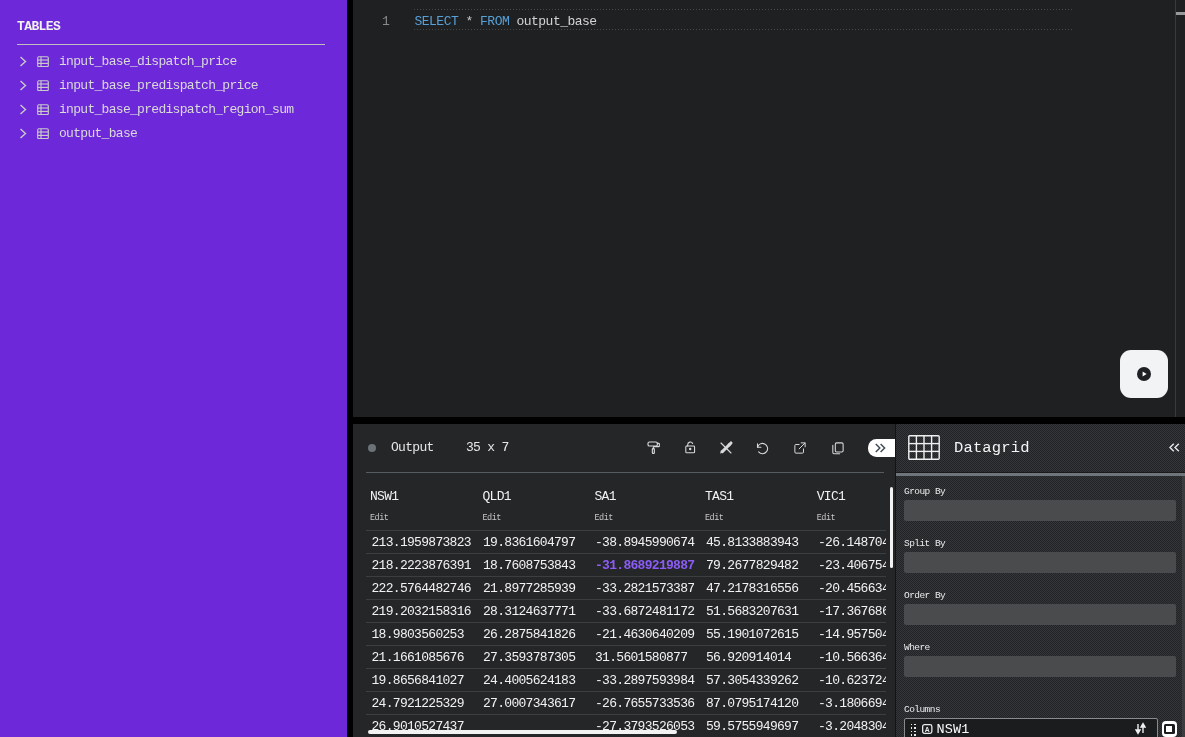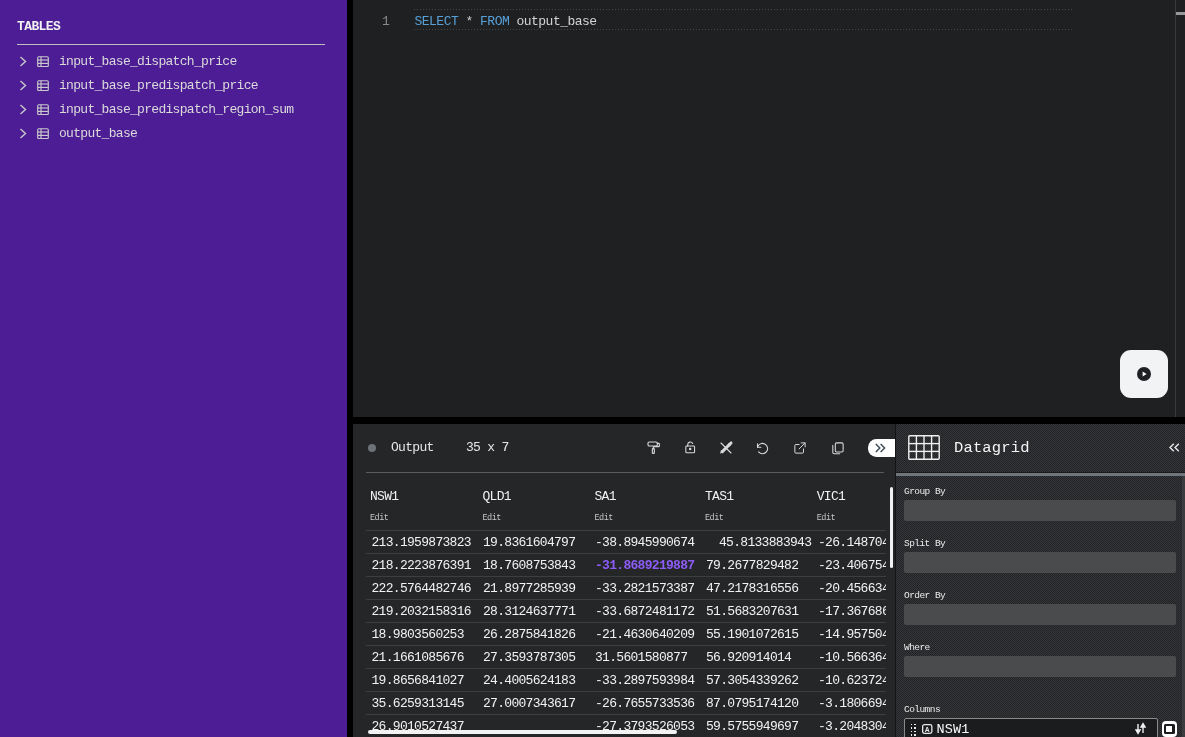--- a/index.html
+++ b/index.html
@@ -1,18 +1,18 @@
 <!DOCTYPE html>
 <html><head><meta charset="utf-8"><style>
 html,body{margin:0;padding:0;width:1185px;height:737px;background:#000;overflow:hidden;}
 *{box-sizing:border-box;}
 .abs{position:absolute;}
 body{font-family:"Liberation Mono",monospace;position:relative;}
 .m{font:13px "Liberation Mono",monospace;letter-spacing:-0.7px;color:#d8d8d8;white-space:pre;}
-#sidebar{left:0;top:0;width:347px;height:737px;background:#4c1d95;}
+#sidebar{left:0;top:0;width:347px;height:737px;background:#6d28d9;}
 #editor{left:353px;top:0;width:832px;height:417px;background:#1f2021;}
 #output{left:353px;top:424px;width:832px;height:313px;background:#252628;}
 #datagrid{left:895px;top:424px;width:290px;height:313px;
   background-color:#212325;
   background-image:linear-gradient(45deg,#34363a 25%,transparent 25%,transparent 75%,#34363a 75%),linear-gradient(45deg,#34363a 25%,transparent 25%,transparent 75%,#34363a 75%);
   background-size:2px 2px;background-position:0 0,1px 1px;
   border-left:1px solid #141414;}
 .lbl{font:9.5px "Liberation Mono",monospace;letter-spacing:-0.55px;color:#ebebeb;white-space:pre;}
 .inp{position:absolute;left:8px;width:272px;height:21px;background:#4a4b4d;border-radius:2px;}
 svg{display:block;}
@@ -144,21 +144,21 @@
 <div class="m abs" style="left:463.7px;top:16.5px;color:#f2f2f2;">VIC1</div>
 <div class="abs lbl" style="left:17px;top:41.0px;font-size:8.5px;letter-spacing:-0.5px;color:#c6c6c6;">Edit</div>
 <div class="abs lbl" style="left:129.5px;top:41.0px;font-size:8.5px;letter-spacing:-0.5px;color:#c6c6c6;">Edit</div>
 <div class="abs lbl" style="left:241.5px;top:41.0px;font-size:8.5px;letter-spacing:-0.5px;color:#c6c6c6;">Edit</div>
 <div class="abs lbl" style="left:352px;top:41.0px;font-size:8.5px;letter-spacing:-0.5px;color:#c6c6c6;">Edit</div>
 <div class="abs lbl" style="left:463.7px;top:41.0px;font-size:8.5px;letter-spacing:-0.5px;color:#c6c6c6;">Edit</div>
 <div class="abs" style="left:13px;top:57.5px;width:521px;height:1px;background:#3d3e40;"></div>
 <div class="m abs" style="left:18.5px;top:62.5px;color:#f2f2f2;">213.1959873823</div>
 <div class="m abs" style="left:130px;top:62.5px;color:#f2f2f2;">19.8361604797</div>
 <div class="m abs" style="left:242px;top:62.5px;color:#f2f2f2;">-38.8945990674</div>
-<div class="m abs" style="left:366px;top:62.5px;color:#f2f2f2;">45.8133883943</div>
+<div class="m abs" style="left:353px;top:62.5px;color:#f2f2f2;">45.8133883943</div>
 <div class="m abs" style="left:465px;top:62.5px;color:#f2f2f2;">-26.1487049</div>
 <div class="abs" style="left:13px;top:80.6px;width:521px;height:1px;background:#3d3e40;"></div>
 <div class="m abs" style="left:18.5px;top:85.6px;color:#f2f2f2;">218.2223876391</div>
 <div class="m abs" style="left:130px;top:85.6px;color:#f2f2f2;">18.7608753843</div>
 <div class="m abs" style="left:242px;top:85.6px;color:#8b5cf6;font-weight:bold;">-31.8689219887</div>
 <div class="m abs" style="left:353px;top:85.6px;color:#f2f2f2;">79.2677829482</div>
 <div class="m abs" style="left:465px;top:85.6px;color:#f2f2f2;">-23.4067543</div>
 <div class="abs" style="left:13px;top:103.7px;width:521px;height:1px;background:#3d3e40;"></div>
 <div class="m abs" style="left:18.5px;top:108.7px;color:#f2f2f2;">222.5764482746</div>
 <div class="m abs" style="left:130px;top:108.7px;color:#f2f2f2;">21.8977285939</div>
@@ -183,21 +183,21 @@
 <div class="m abs" style="left:242px;top:178.0px;color:#f2f2f2;">31.5601580877</div>
 <div class="m abs" style="left:353px;top:178.0px;color:#f2f2f2;font-family:Liberation Mono, monospace;">56.920914014</div>
 <div class="m abs" style="left:465px;top:178.0px;color:#f2f2f2;">-10.5663649</div>
 <div class="abs" style="left:13px;top:196.1px;width:521px;height:1px;background:#3d3e40;"></div>
 <div class="m abs" style="left:18.5px;top:201.1px;color:#f2f2f2;">19.8656841027</div>
 <div class="m abs" style="left:130px;top:201.1px;color:#f2f2f2;">24.4005624183</div>
 <div class="m abs" style="left:242px;top:201.1px;color:#f2f2f2;">-33.2897593984</div>
 <div class="m abs" style="left:353px;top:201.1px;color:#f2f2f2;">57.3054339262</div>
 <div class="m abs" style="left:465px;top:201.1px;color:#f2f2f2;">-10.6237249</div>
 <div class="abs" style="left:13px;top:219.2px;width:521px;height:1px;background:#3d3e40;"></div>
-<div class="m abs" style="left:18.5px;top:224.2px;color:#f2f2f2;">35.6259313145</div>
+<div class="m abs" style="left:18.5px;top:224.2px;color:#f2f2f2;">24.7921225329</div>
 <div class="m abs" style="left:130px;top:224.2px;color:#f2f2f2;">27.0007343617</div>
 <div class="m abs" style="left:242px;top:224.2px;color:#f2f2f2;">-26.7655733536</div>
 <div class="m abs" style="left:353px;top:224.2px;color:#f2f2f2;">87.0795174120</div>
 <div class="m abs" style="left:465px;top:224.2px;color:#f2f2f2;">-3.18066949</div>
 <div class="abs" style="left:13px;top:242.3px;width:521px;height:1px;background:#3d3e40;"></div>
 <div class="m abs" style="left:18.5px;top:247.3px;color:#f2f2f2;font-family:Liberation Mono, monospace;">26.9010527437</div>
 <div class="m abs" style="left:130px;top:247.3px;color:#f2f2f2;margin-top:40px;">34.1325611469</div>
 <div class="m abs" style="left:242px;top:247.3px;color:#f2f2f2;">-27.3793526053</div>
 <div class="m abs" style="left:353px;top:247.3px;color:#f2f2f2;">59.5755949697</div>
 <div class="m abs" style="left:465px;top:247.3px;color:#f2f2f2;">-3.20483049</div>

